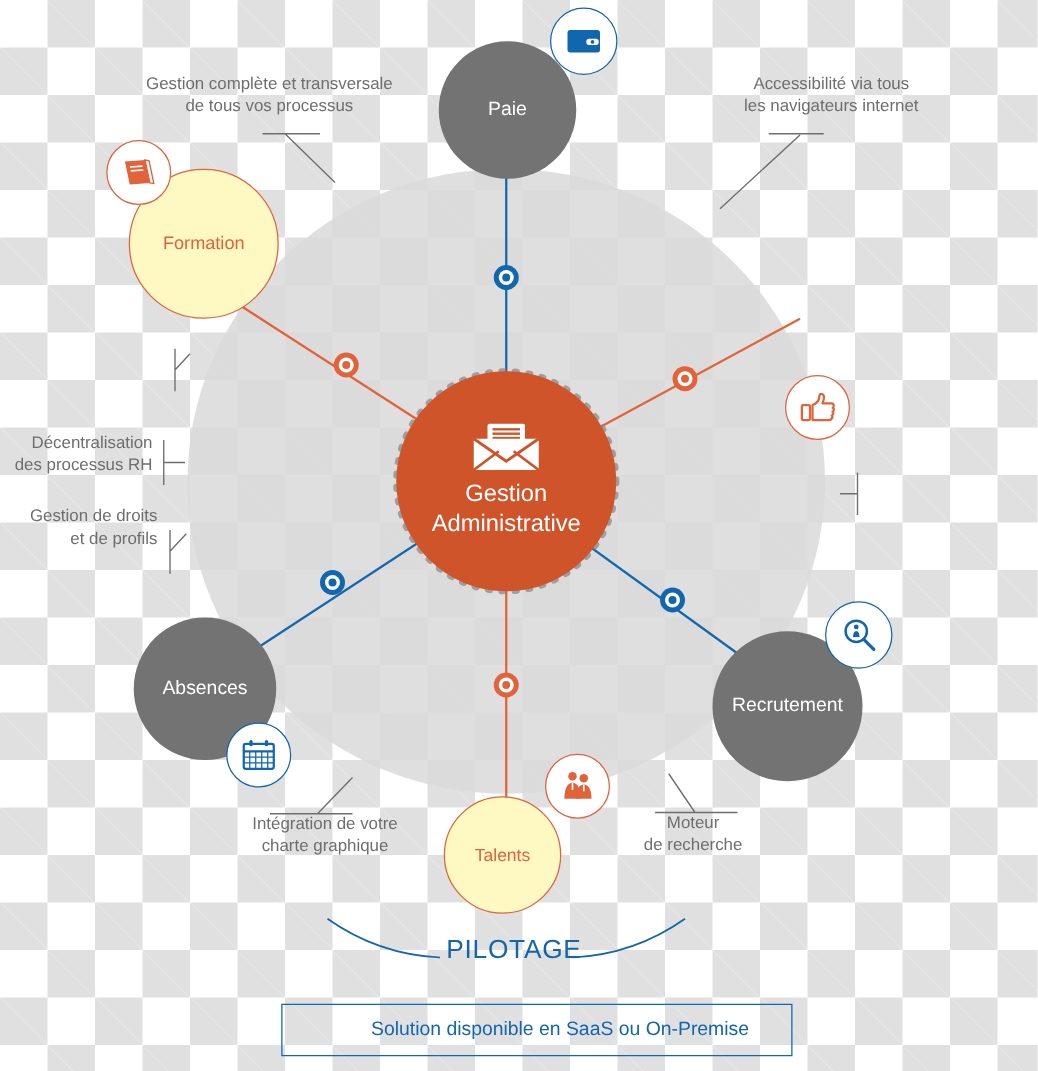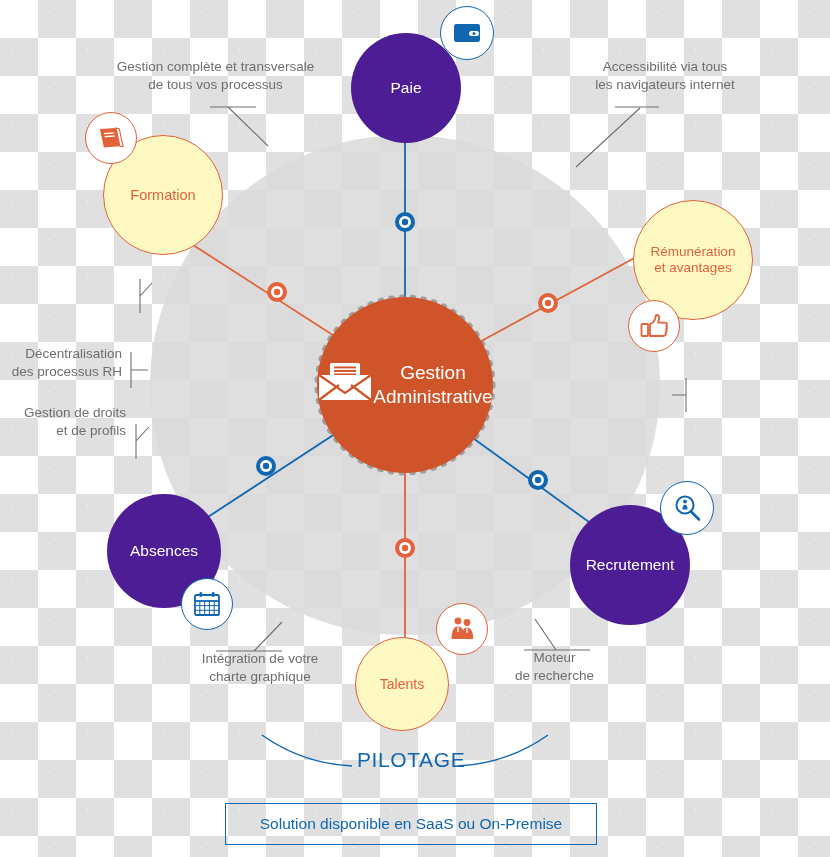--- a/index.html
+++ b/index.html
@@ -11,26 +11,26 @@
       linear-gradient(45deg,#e0e0e0 25%,transparent 25%,transparent 75%,#e0e0e0 75%),
       linear-gradient(45deg,#e0e0e0 25%,transparent 25%,transparent 75%,#e0e0e0 75%);
     background-size:76px 76px;
     background-position:0 0,38px 38px;
   }
   #stage{position:absolute;left:0;top:0;width:830px;height:857px;}
   svg.layer{position:absolute;left:0;top:0;width:830px;height:857px;}
 
   .node{position:absolute;border-radius:50%;display:flex;align-items:center;
         justify-content:center;text-align:center;line-height:1.15;}
-  .node-blue{background:#4c1d95;color:#ffffff;}
+  .node-blue{background:#737373;color:#ffffff;}
   .node-white{background:#fef9c3;border:1.6px solid #E2623A;color:#E2623A;}
   .node-label{display:block;padding:0 6px;}
 
   .center-node{position:absolute;border-radius:50%;background:#D0542A;color:#fff;
-        display:flex;align-items:center;justify-content:center;}
+        display:flex;flex-direction:column;align-items:center;justify-content:center;}
   .center-title{font-size:19px;line-height:1.28;text-align:center;}
 
   .badge{position:absolute;border-radius:50%;background:#ffffff;
         display:flex;align-items:center;justify-content:center;}
   .badge-blue{border:1.8px solid #1166B0;}
   .badge-orange{border:1.8px solid #E2623A;}
 
   .ann{position:absolute;color:#6e6e6e;font-size:13.5px;line-height:1.35;}
   .ann-c{text-align:center;}
   .ann-r{text-align:right;}
@@ -131,26 +131,20 @@
     <span class="node-label">Paie</span>
   </div>
   <div class="badge badge-blue" style="left:440px;top:6px;width:52px;height:52px;">
     <svg width="28" height="22" viewBox="0 0 28 22">
       <rect x="1" y="2" width="26" height="18" rx="2.2" fill="#1166B0"></rect>
       <rect x="16" y="9" width="10" height="5" rx="2.5" fill="#ffffff"></rect>
       <circle cx="21" cy="11.5" r="1.5" fill="#1166B0"></circle>
     </svg>
   </div>
 
-  <div class="node node-white" style="left:633px;top:200px;width:118px;height:118px;font-size:13.5px;">
-    <span class="node-label">
-      <span>Rémunération</span><br>
-      <span>et avantages</span>
-    </span>
-  </div>
   <div class="badge badge-orange" style="left:628px;top:300px;width:50px;height:50px;">
     <svg width="28" height="26" viewBox="0 0 28 26">
       <rect x="1.5" y="11" width="6.5" height="12" rx="1" fill="none" stroke="#E2623A" stroke-width="1.8"></rect>
       <path d="M10,23 L10,11 C10,11 14,9.5 15,6.5 C15.6,4.6 15,2 17,2 C19.2,2 19.4,4.6 19,6.5 C18.7,8 18,9.6 18,9.6 L25,9.6 C26.2,9.6 27,10.5 27,11.6 C27,12.6 26.2,13.3 26.2,13.3 C27,13.6 27.2,14.4 27,15.2 C26.8,16 26,16.4 26,16.4 C26.7,16.8 26.8,17.6 26.5,18.4 C26.2,19.1 25.4,19.4 25.4,19.4 C26,19.9 26,20.8 25.6,21.5 C25.2,22.3 24.3,23 23,23 Z" fill="none" stroke="#E2623A" stroke-width="1.8" stroke-linejoin="round"></path>
     </svg>
   </div>
 
   <div class="node node-blue" style="left:570px;top:505px;width:120px;height:120px;font-size:15.5px;">
     <span class="node-label">Recrutement</span>
   </div>
@@ -239,17 +233,17 @@
     <span>de recherche</span>
   </div>
 
   <div class="ann ann-c" style="left:170px;top:650px;width:180px;">
     <span>Intégration de votre</span><br>
     <span>charte graphique</span>
   </div>
 
   <div class="pilotage" style="left:357px;top:748px;">PILOTAGE</div>
 
-  <div class="saasbox" style="left:225px;top:803px;width:370px;height:40px;">
+  <div class="saasbox" style="left:225px;top:803px;width:370px;height:40px;padding-left:37px;">
     <span>Solution disponible en SaaS ou On-Premise</span>
   </div>
 
 </div>
 
 </body></html>

